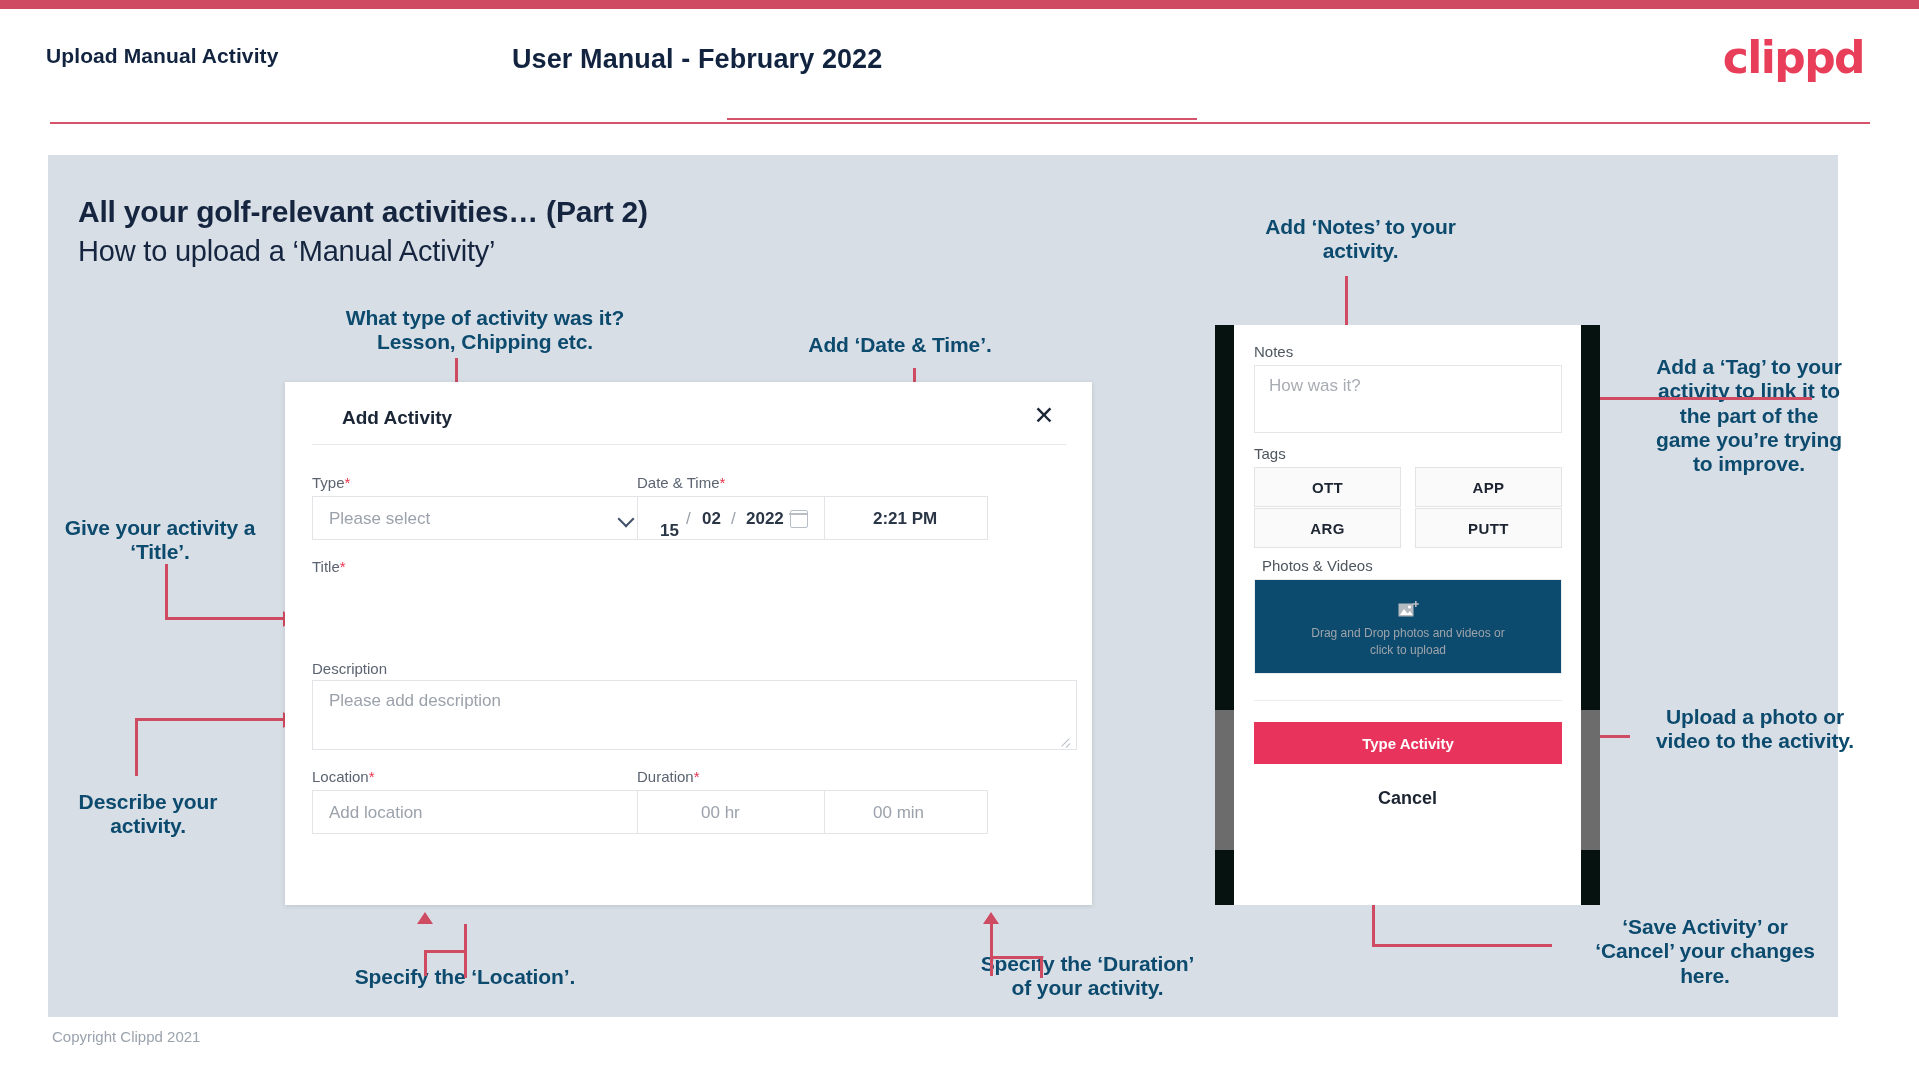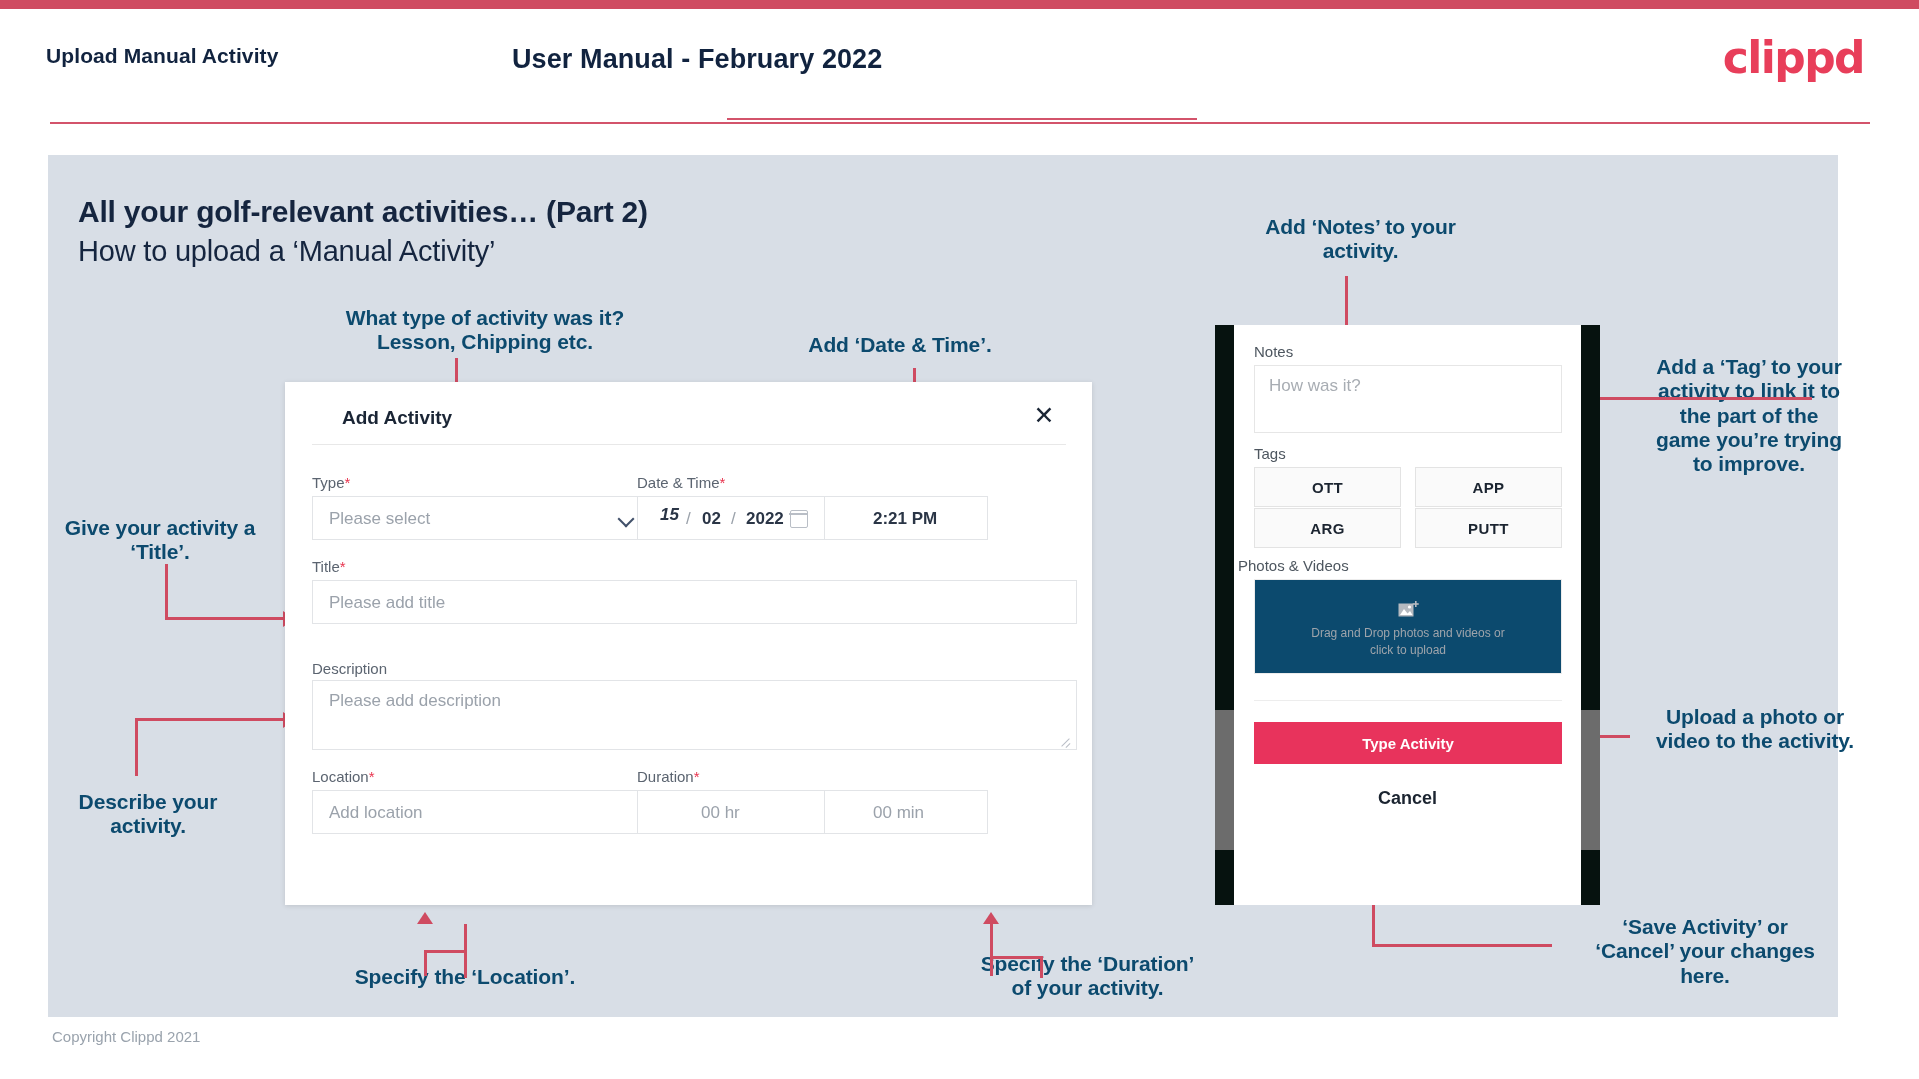--- a/index.html
+++ b/index.html
@@ -158,37 +158,34 @@
   </div>
   <div class="fi" style="left:27px;top:114px;width:340px;height:44px;">
     <div class="ph" style="left:16px;top:12px;">Please select</div>
     <div class="chev" style="right:16px;top:14px;"></div>
   </div>
 
   <div class="fl" style="left:352px;top:92px;">
     <span>Date &amp; Time</span><span class="req">*</span>
   </div>
   <div class="fi" style="left:352px;top:114px;width:188px;height:44px;">
-    <div class="val" style="left:22px;top:8px;font-style:italic;">15</div>
+    <div class="val" style="left:22px;top:24px;">15</div>
     <div class="ph" style="left:48px;top:12px;">/</div>
     <div class="val" style="left:64px;top:12px;">02</div>
     <div class="ph" style="left:93px;top:12px;">/</div>
     <div class="val" style="left:108px;top:12px;">2022</div>
     <div class="calicon" style="left:152px;top:13px;"></div>
   </div>
   <div class="fi" style="left:539px;top:114px;width:164px;height:44px;">
     <div class="val" style="left:48px;top:12px;">2:21 PM</div>
   </div>
 
   <div class="fl" style="left:27px;top:176px;">
     <span>Title</span><span class="req">*</span>
   </div>
-  <div class="fi" style="left:27px;top:198px;width:765px;height:44px;">
-    <div class="ph" style="left:16px;top:12px;">Please add title</div>
-  </div>
 
   <div class="fl" style="left:27px;top:278px;">Description</div>
   <div class="fi" style="left:27px;top:298px;width:765px;height:70px;">
     <div class="ph" style="left:16px;top:10px;">Please add description</div>
     <div class="resz"></div>
   </div>
 
   <div class="fl" style="left:27px;top:386px;">
     <span>Location</span><span class="req">*</span>
   </div>
@@ -227,21 +224,21 @@
     <div class="tag" style="left:181px;top:142px;width:147px;height:40px;">
       <span>APP</span>
     </div>
     <div class="tag" style="left:20px;top:183px;width:147px;height:40px;">
       <span>ARG</span>
     </div>
     <div class="tag" style="left:181px;top:183px;width:147px;height:40px;">
       <span>PUTT</span>
     </div>
 
-    <div class="ml" style="left:4px;top:232px;text-align:center;">Photos &amp; Videos</div>
+    <div class="ml" style="left:28px;top:232px;text-align:center;">Photos &amp; Videos</div>
     <div class="drop" style="left:20px;top:254px;width:308px;height:95px;">
       <svg class="imgicon" style="left:143px;top:20px;" viewBox="0 0 22 19">
         <rect x="0.5" y="3.5" width="15" height="13" fill="#b5bac0"></rect>
         <path d="M2 15 L6 9 L9.5 13.5 L12 11 L14.5 15 Z" fill="#ffffff"></path>
         <circle cx="11.5" cy="7" r="1.6" fill="#ffffff"></circle>
         <rect x="17" y="1" width="1.6" height="6" fill="#b5bac0"></rect>
         <rect x="14.7" y="3.2" width="6" height="1.6" fill="#b5bac0"></rect>
       </svg>
       <div class="dzt" style="top:45px;">
         <span>Drag and Drop photos and videos or</span><br>

